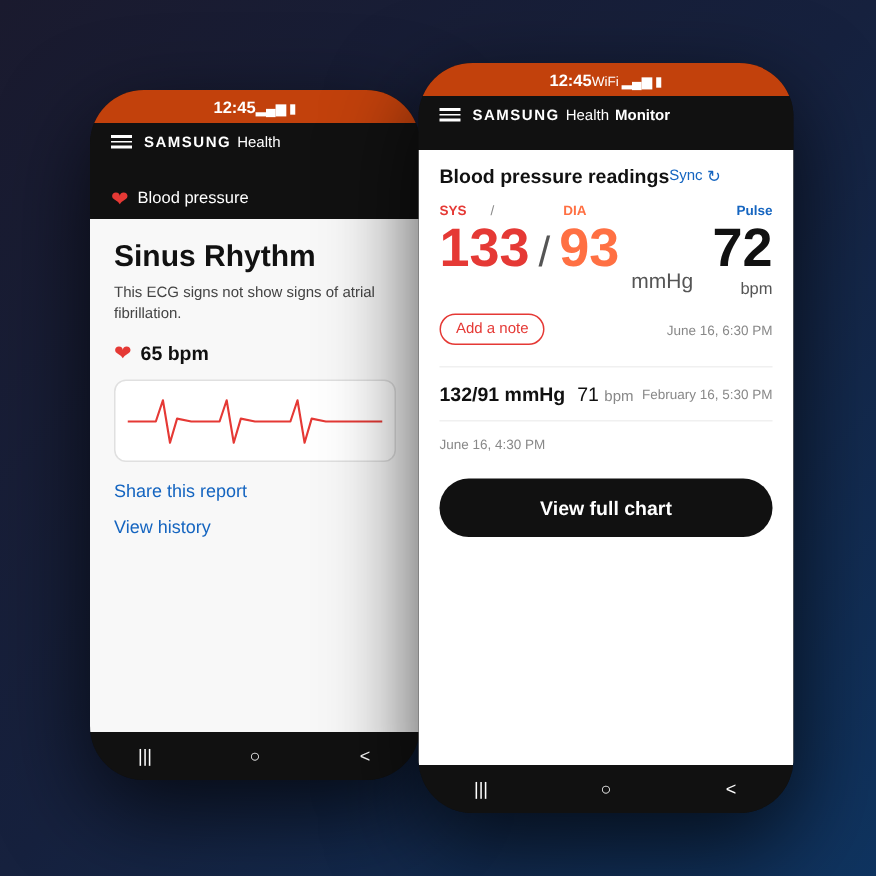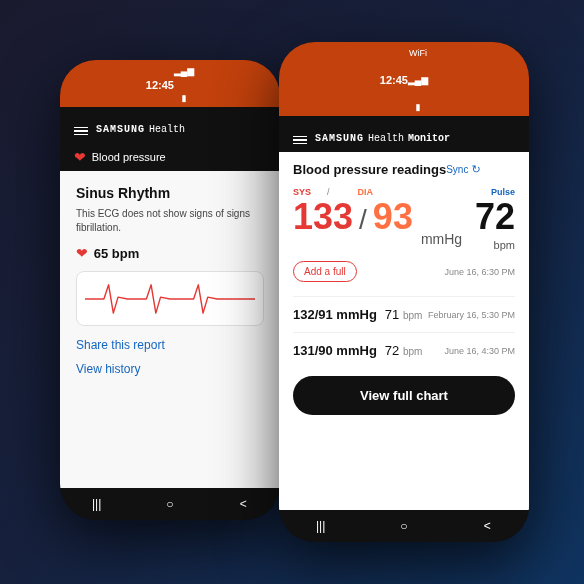--- a/index.html
+++ b/index.html
@@ -66,35 +66,33 @@
     }
 
     .status-bar .time {
       font-weight: 600;
       font-size: 11px;
     }
 
     .status-icons {
       display: flex;
       align-items: center;
-      gap: 17px;
+      gap: 2px;
       font-size: 9px;
-      flex-direction: column;
     }
 
     
     .nav-bar {
       background: #111;
       color: #fff;
       padding: 8px 14px;
       display: flex;
-      align-items: flex-end;
+      align-items: flex-start;
       gap: 8px;
       min-height: 36px;
-      font-family: Liberation Mono, monospace;
     }
 
     .hamburger {
       display: flex;
       flex-direction: column;
       gap: 2px;
       cursor: pointer;
     }
     .hamburger span {
       display: block;
@@ -143,21 +141,21 @@
     }
 
     
     .left-content {
       padding: 14px 16px;
       flex: 1;
       background: #f8f8f8;
     }
 
     .sinus-title {
-      font-size: 14px;
+      font-size: 20px;
       font-weight: 700;
       color: #111;
       margin-bottom: 6px;
     }
 
     .sinus-desc {
       font-size: 10px;
       color: #444;
       line-height: 1.4;
       margin-bottom: 10px;
@@ -289,21 +287,21 @@
       font-size: 9px;
       color: #e53935;
       font-weight: 700;
       margin-right: 2px;
     }
 
     .label-dia {
       font-size: 9px;
       color: #ff7043;
       font-weight: 700;
-      margin-left: 2px;
+      margin-left: 20px;
     }
 
     .bp-big {
       font-size: 36px;
       font-weight: 700;
       color: #111;
       line-height: 1;
     }
 
     .bp-sys-big {
@@ -458,21 +456,21 @@
       </div>
     </div>
 
     <div class="blood-pressure-header">
       <span class="heart-small">❤</span>
       <span class="blood-pressure-label">Blood pressure</span>
     </div>
 
     <div class="left-content">
       <div class="sinus-title">Sinus Rhythm</div>
-      <div class="sinus-desc">This ECG does not show signs of signs fibrillation.</div>
+      <div class="sinus-desc">This ECG signs not show signs of atrial fibrillation.</div>
 
       <div class="bpm-row">
         <span class="heart-small">❤</span>
         <span class="bpm-text">65 bpm</span>
       </div>
 
       <div class="ecg-container">
         <svg class="ecg-svg" viewBox="0 0 180 40" xmlns="http://www.w3.org/2000/svg">
           <polyline points="0,20 15,20 20,20 25,5 30,35 35,18 45,20 60,20 65,20 70,5 75,35 80,18 90,20 110,20 115,20 120,5 125,35 130,18 140,20 180,20" fill="none" stroke="#e53935" stroke-width="1.5" stroke-linejoin="round"></polyline>
         </svg>
@@ -541,38 +539,34 @@
         <span class="bp-big bp-dia-big">93</span>
         <span class="mmhg-text">mmHg</span>
         <div class="pulse-block">
           <div class="pulse-big">72</div>
           <span class="bpm-unit">bpm</span>
         </div>
       </div>
 
       
       <div class="add-note-row">
-        <button class="add-note-btn">Add a full</button>
+        <button class="add-note-btn">Add a note</button>
         <span class="reading-date">June 16, 6:30 PM</span>
       </div>
 
       
       <div class="reading-row">
         <div class="reading-values">
           <span class="reading-bp">132/91 mmHg</span>
           <span class="reading-pulse">71 <span class="reading-pulse-label">bpm</span></span>
         </div>
         <span class="reading-time">February 16, 5:30 PM</span>
       </div>
 
       <div class="reading-row">
-        <div class="reading-values">
-          <span class="reading-bp">131/90 mmHg</span>
-          <span class="reading-pulse">72 <span class="reading-pulse-label">bpm</span></span>
-        </div>
         <span class="reading-time">June 16, 4:30 PM</span>
       </div>
 
       
       <button class="view-chart-btn">View full chart</button>
     </div>
 
     <div class="bottom-nav">
       <div class="nav-btn">|||</div>
       <div class="nav-btn">○</div>

